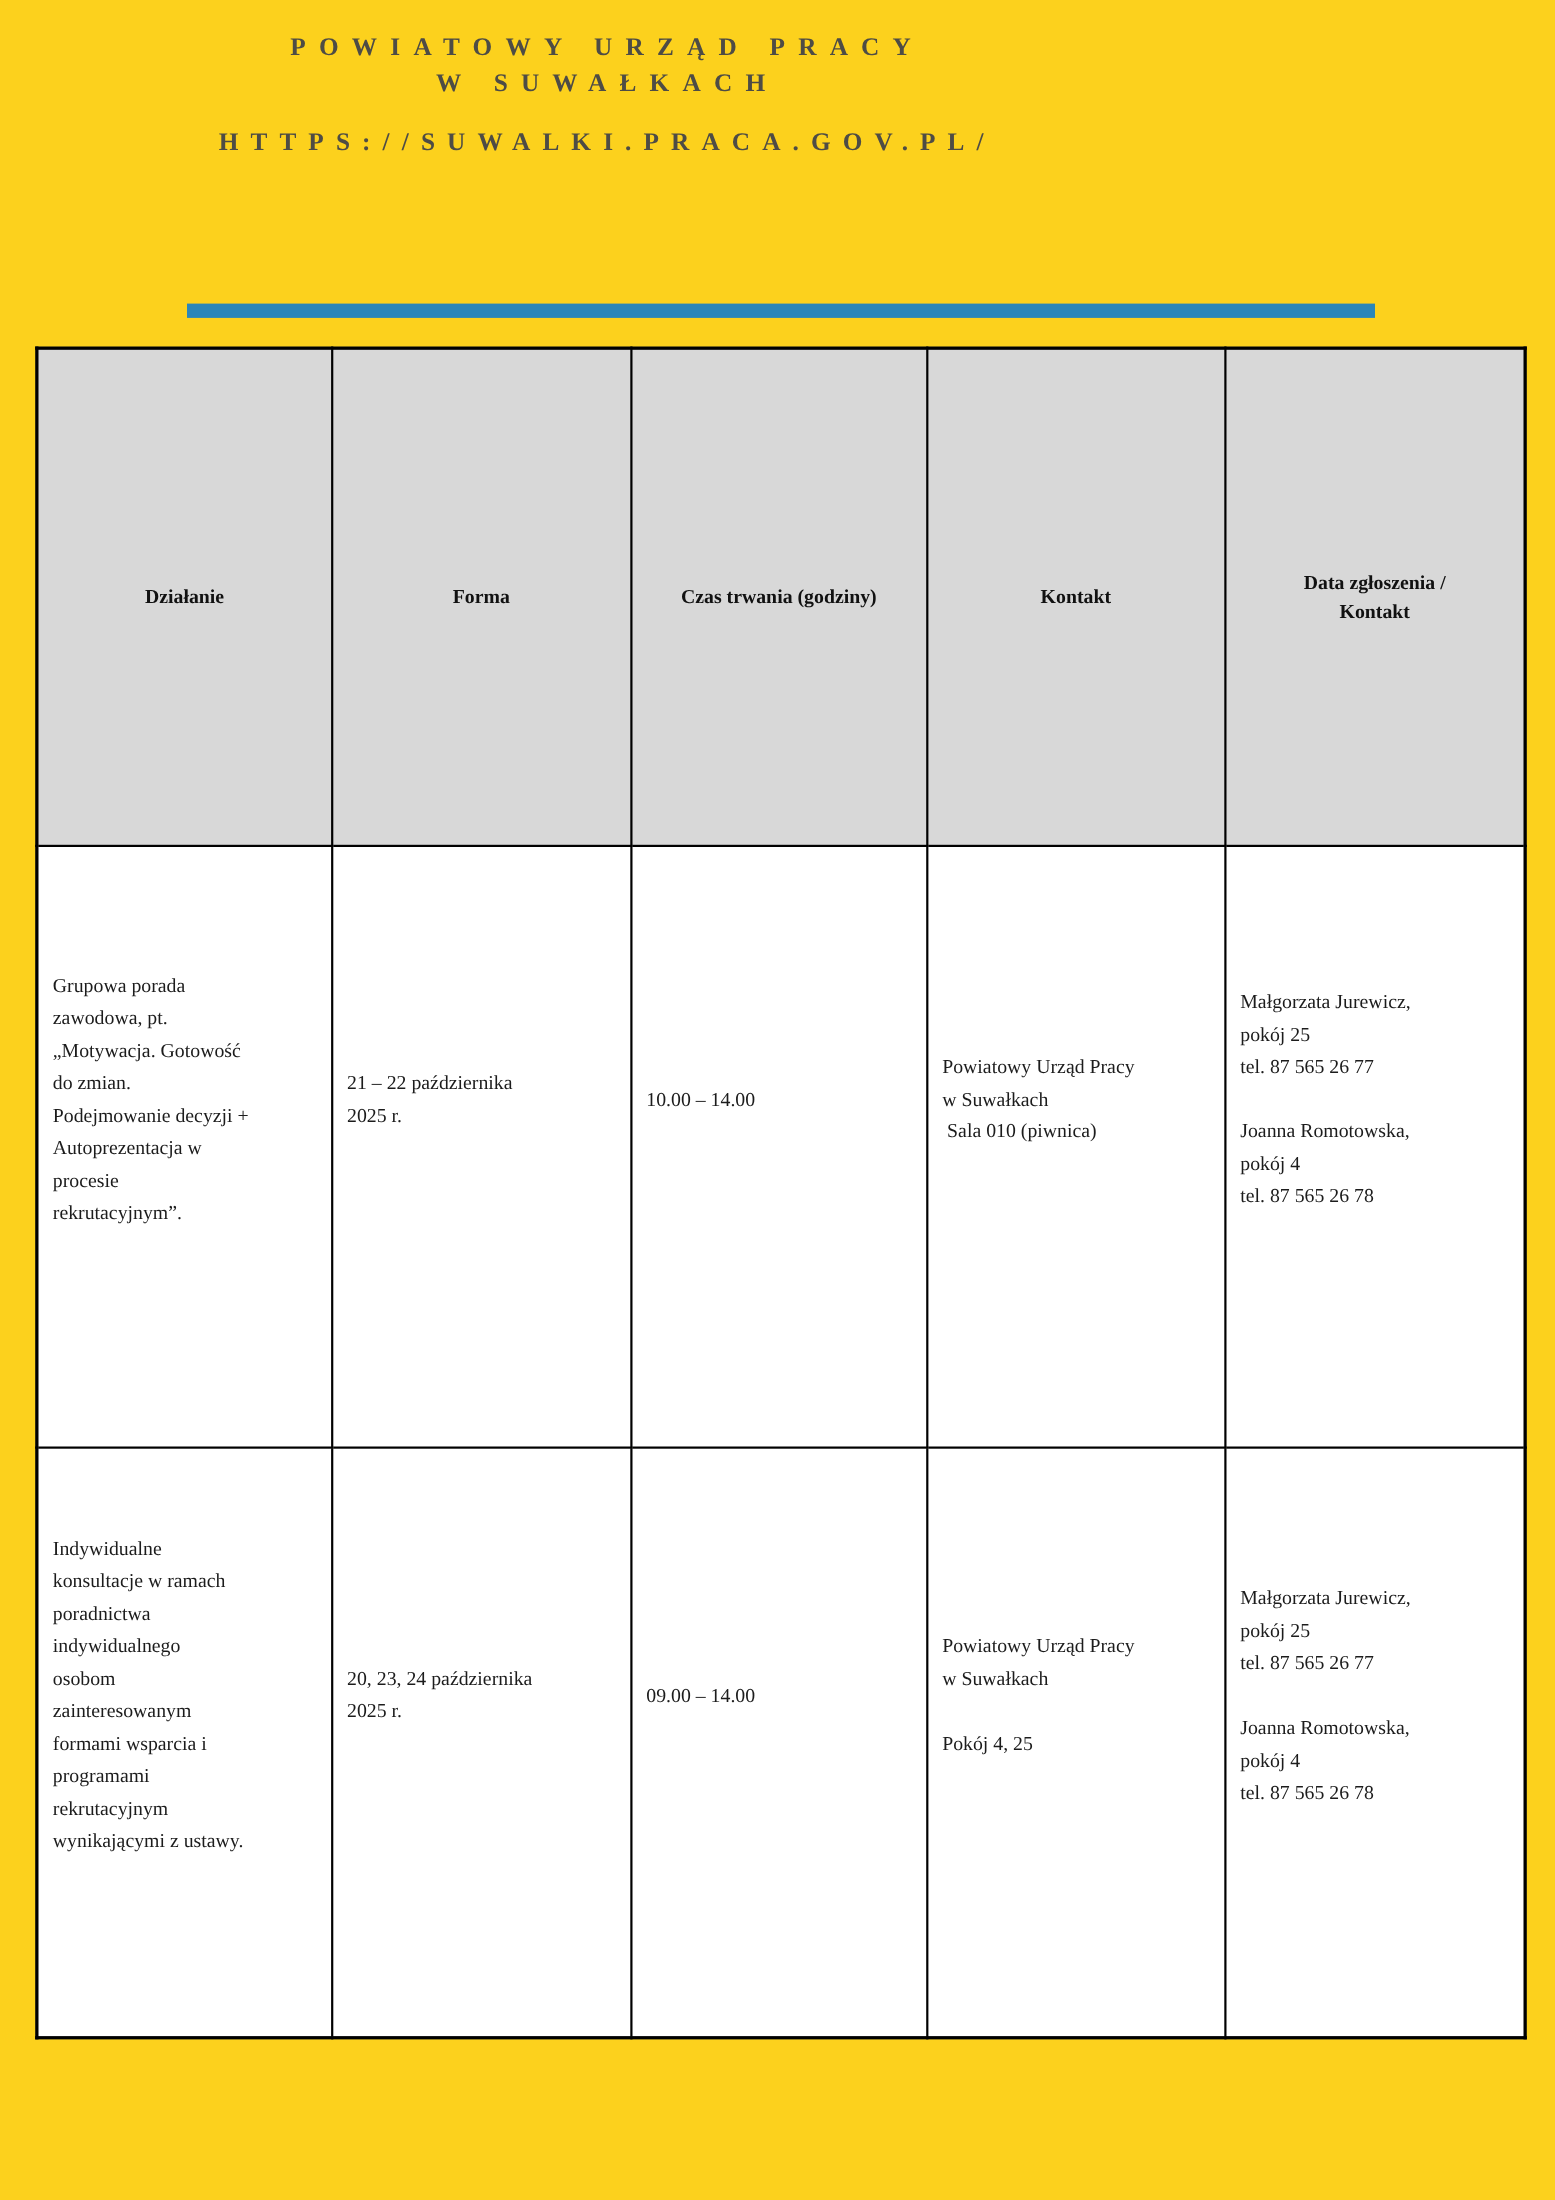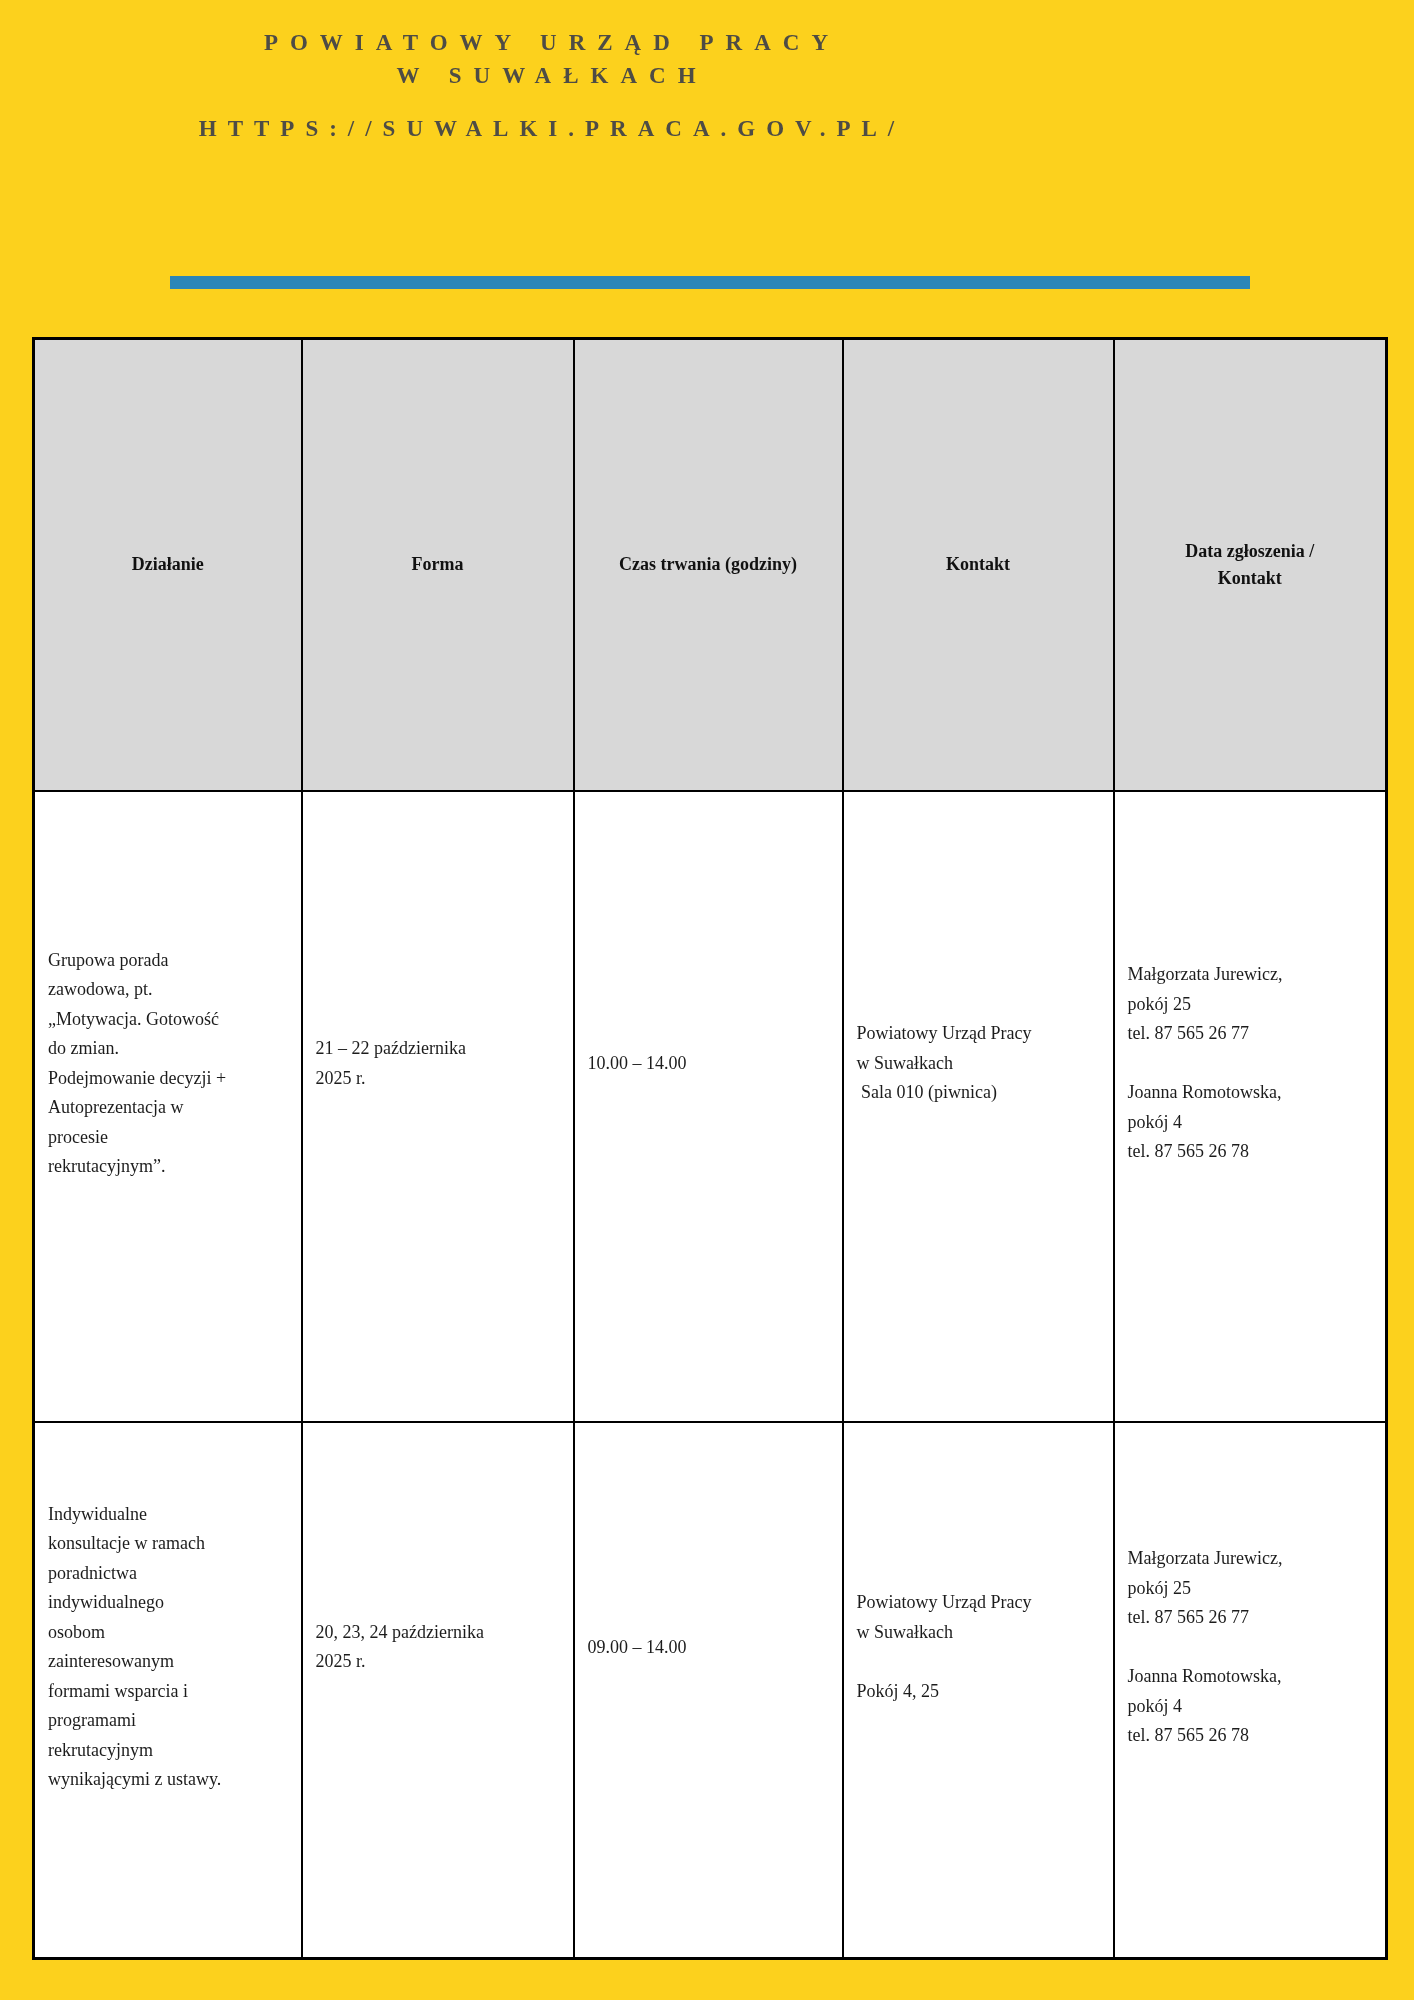--- a/index.html
+++ b/index.html
@@ -46,31 +46,30 @@
   }
   table.schedule{
     position:absolute;
     left:32px;
     top:315px;
     width:1353px;
     border-collapse:collapse;
     table-layout:fixed;
     border:3px solid var(--border);
     background:#fde047;
-    margin-top:22px;
   }
   table.schedule th,
   table.schedule td{
     border:2px solid var(--border);
     vertical-align:middle;
     white-space:pre-wrap;
     word-wrap:break-word;
   }
   table.schedule thead tr{height:452px;}
-  table.schedule tbody tr.row-1{height:631px;}
+  table.schedule tbody tr.row-1{height:547px;}
   table.schedule tbody tr.row-2{height:537px;}
   table.schedule th{
     background:var(--header-cell);
     font-size:18px;
     font-weight:bold;
     text-align:center;
     color:#111111;
     padding:0 8px;
     line-height:27px;
   }

